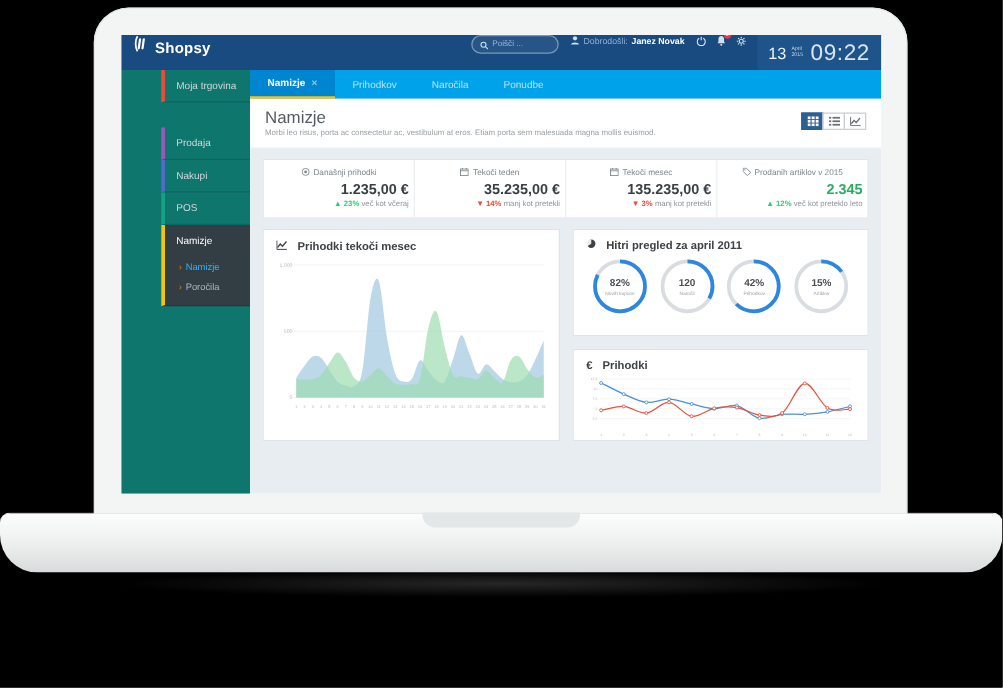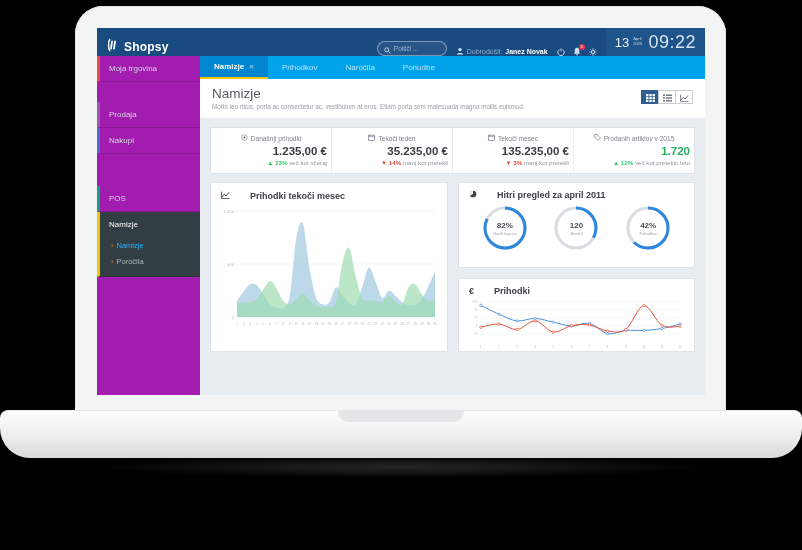--- a/index.html
+++ b/index.html
@@ -16,21 +16,21 @@
   .notch { position:absolute; left:50%; top:410px; transform:translateX(-50%);
            width:126px; height:12px; background:#e4e7e7; border-radius:0 0 10px 10px; }
   .base-shadow { position:absolute; top:456px; left:90px; right:90px; height:22px;
                  background:radial-gradient(ellipse at center, rgba(70,70,70,.55), transparent 70%); }
 
   
   .screen { position:absolute; left:97px; top:28px; width:608px; height:367px;
             background:#fff; display:flex; flex-direction:column; overflow:hidden; }
 
   
-  .topbar { flex:0 0 28px; background:#1a4b80; display:flex; align-items:flex-end; color:#fff; }
+  .topbar { flex:0 0 28px; background:#1a4b80; display:flex; align-items:flex-start; color:#fff; }
   .logo { display:flex; align-items:center; gap:4px; margin-left:9px; width:100px; cursor:pointer; }
   .logo-text { font-size:12px; font-weight:bold; letter-spacing:.2px; }
   .search-pill { margin-left:auto; display:flex; align-items:center; gap:3px;
                  width:70px; height:15px; border:1px solid rgba(255,255,255,.4);
                  border-radius:8px; padding:0 6px; background:rgba(255,255,255,.06); }
   .search-pill input { background:transparent; border:none; outline:none; color:#cfe0f0;
                        font-size:6.5px; width:50px; font-family:inherit; }
   .search-pill input::placeholder { color:#9db9d8; }
   .welcome { display:flex; align-items:center; gap:3px; margin-left:9px; font-size:7px; cursor:pointer; }
   .welcome-label { color:#8fb0d4; }
@@ -42,21 +42,21 @@
   .datetime { height:100%; background:#1e5489; display:flex; align-items:center; gap:4px;
               padding:0 9px; }
   .dt-day { font-size:13px; color:#eef4fa; }
   .dt-stack { display:flex; flex-direction:column; font-size:4.2px; color:#c8d8ea; line-height:1.15; }
   .dt-time { font-size:18px; font-weight:300; color:#d9e5f2; letter-spacing:.5px; margin-left:2px; }
 
   
   .body { flex:1; display:flex; min-height:0; }
 
   
-  .sidebar { flex:0 0 103px; background:#a21caf; }
+  .sidebar { flex:0 0 103px; background:#0f766e;padding-left:32px; }
   .nav-item { height:26px; line-height:26px; padding-left:9px; font-size:8px; color:#d2d7da;
               border-left:3px solid transparent; border-bottom:1px solid rgba(0,0,0,.14); cursor:pointer; }
   .nav-group { background:#333d44; border-left:3px solid #f1c40f; border-bottom:1px solid rgba(0,0,0,.14); }
   .nav-group-header { height:26px; line-height:26px; padding-left:9px; font-size:8px; color:#fff; cursor:pointer; }
   .nav-sub-item { height:16px; line-height:16px; padding-left:11px; font-size:7.5px; color:#aeb6bb; cursor:pointer; }
   .nav-sub-item .chev { color:#e67e22; margin-right:3px; font-size:7.5px; }
   .nav-sub-item.active { color:#29b6f6; }
   .nav-sub-spacer { height:6px; }
 
   
@@ -82,21 +82,21 @@
   .stat { flex:1; text-align:right; padding:6px 4px 7px; border-right:1px solid #eceff1; }
   .stat:last-child { border-right:none; }
   .stat-label { font-size:6.6px; color:#7d858c; display:flex; justify-content:center; align-items:center; gap:3px; }
   .stat-value { font-size:11.5px; font-weight:bold; color:#3a3f44; margin:3px 0 2px; }
   .stat-delta { font-size:6.2px; color:#8d959b; }
   .delta-arrow, .delta-pct { font-weight:bold; }
 
   
   .charts-row { display:flex; gap:10px; margin:0 10px; }
   .panel { background:#fff; border:1px solid #dfe3e8; }
-  .panel-title { font-size:9px; font-weight:bold; color:#3d4247; display:flex; align-items:flex-end; gap:20px; }
+  .panel-title { font-size:9px; font-weight:bold; color:#3d4247; display:flex; align-items:flex-end; gap:8px; }
   .panel-left { width:238px; height:170px; padding:8px 10px; }
   .rc { flex:1; display:flex; flex-direction:column; gap:10px; min-width:0; }
   .panel-qo { height:86px; padding:7px 10px; }
   .donuts { display:flex; justify-content:space-around; margin-top:5px; }
   .donut { width:46px; height:46px; position:relative; }
   .donut svg { position:absolute; inset:0; }
   .donut-text { position:absolute; inset:0; display:flex; flex-direction:column; align-items:center; justify-content:center; }
   .donut-val { font-size:8px; font-weight:bold; color:#4a4f54; }
   .donut-lab { font-size:3.9px; color:#9aa0a6; margin-top:1px; }
   .panel-line { height:74px; padding:7px 10px 3px; }
@@ -186,21 +186,21 @@
         <span class="dt-time">09:22</span>
       </div>
     </div>
 
     <div class="body">
 
       <div class="sidebar">
         <div class="nav-item" style="border-left-color: rgb(231, 76, 60);">Moja trgovina</div>
         <div class="nav-item" style="border-left-color: rgb(155, 89, 182); margin-top: 20px;">Prodaja</div>
         <div class="nav-item" style="border-left-color: rgb(79, 107, 208);">Nakupi</div>
-        <div class="nav-item" style="border-left-color: rgb(22, 160, 133); margin-top: 32px;">POS</div>
+        <div class="nav-item" style="border-left-color: rgb(22, 160, 133);">POS</div>
         <div class="nav-group" style="border-left-color: rgb(241, 196, 15);">
           <div class="nav-group-header">Namizje</div>
           <div class="nav-sub-item active">
             <span class="chev">›</span><span>Namizje</span>
           </div>
           <div class="nav-sub-item">
             <span class="chev">›</span><span>Poročila</span>
           </div>
           <div class="nav-sub-spacer"></div>
         </div>
@@ -335,21 +335,21 @@
             <div class="stat">
               <div class="stat-label">
                 <span>
                   <svg width="7" height="7" viewBox="0 0 8 8">
                     <path d="M0.6 0.6 L3.6 0.6 L7.4 4.4 L4.4 7.4 L0.6 3.6 Z" fill="none" stroke="#7d858c" stroke-width="0.8"></path>
                     <circle cx="2.2" cy="2.2" r="0.6" fill="#7d858c"></circle>
                   </svg>
                 </span>
                 <span>Prodanih artiklov v 2015</span>
               </div>
-              <div class="stat-value" style="color: rgb(39, 174, 96);">1.720</div>
+              <div class="stat-value" style="color: rgb(39, 174, 96);">2.345</div>
               <div class="stat-delta">
                 <span class="delta-arrow" style="color: rgb(46, 204, 113);">▲</span>
                 <span class="delta-pct" style="color: rgb(46, 204, 113);">12%</span>
                 <span>več kot preteklo leto</span>
               </div>
             </div>
           </div>
 
           <div class="charts-row">
 
@@ -440,20 +440,30 @@
                     </div>
                   </div>
                   <div class="donut">
                     <svg viewBox="0 0 46 46">
                       <circle cx="23" cy="23" r="20" fill="none" class="ring-track" stroke-width="3" stroke="#d9dde1"></circle>
                       <circle cx="23" cy="23" r="20" fill="none" class="ring-progress" stroke-width="3" transform="rotate(-90 23 23)" stroke="#2d86e0" stroke-dasharray="77.91149780902687 125.66370614359172"></circle>
                     </svg>
                     <div class="donut-text">
                       <span class="donut-val">42%</span>
                       <span class="donut-lab">Prihodkov</span>
+                    </div>
+                  </div>
+                  <div class="donut">
+                    <svg viewBox="0 0 46 46">
+                      <circle cx="23" cy="23" r="20" fill="none" class="ring-track" stroke-width="3" stroke="#d9dde1"></circle>
+                      <circle cx="23" cy="23" r="20" fill="none" class="ring-progress" stroke-width="3" transform="rotate(-90 23 23)" stroke="#2d86e0" stroke-dasharray="18.84955592153876 125.66370614359172"></circle>
+                    </svg>
+                    <div class="donut-text">
+                      <span class="donut-val">15%</span>
+                      <span class="donut-lab">Artiklov</span>
                     </div>
                   </div>
                 </div>
               </div>
 
               <div class="panel panel-line">
                 <div class="panel-title">
                   <span class="euro-glyph">€</span>
                   <span>Prihodki</span>
                 </div>

